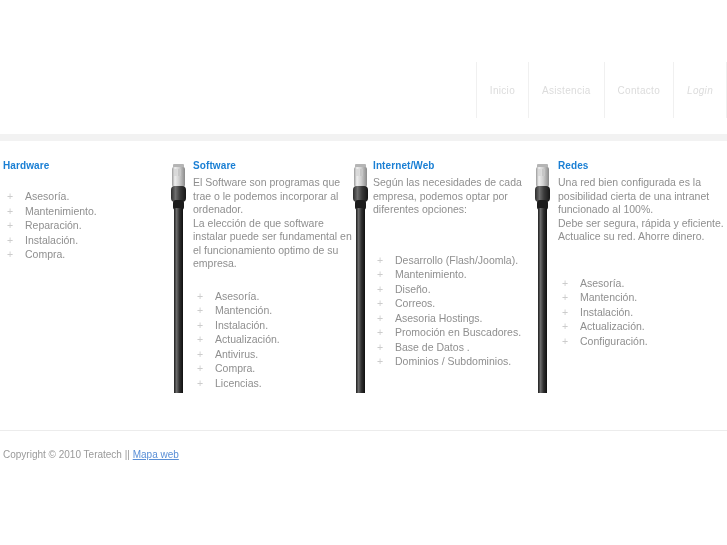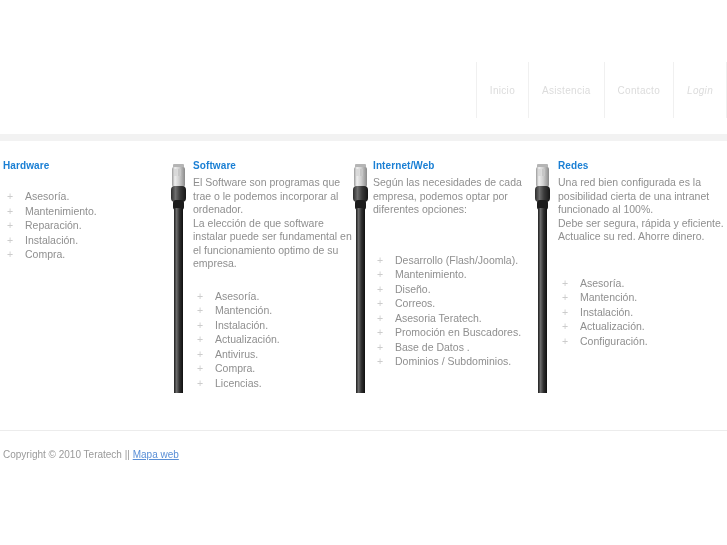--- a/index.html
+++ b/index.html
@@ -255,21 +255,21 @@
   </div>
 
   <div class="col col-2">
     <h2 class="col-title">Internet/Web</h2>
     <p class="col-desc">Según las necesidades de cada empresa, podemos optar por diferentes opciones:</p>
     <ul class="col-list">
       <li><span class="plus">+</span><span>Desarrollo (Flash/Joomla).</span></li>
       <li><span class="plus">+</span><span>Mantenimiento.</span></li>
       <li><span class="plus">+</span><span>Diseño.</span></li>
       <li><span class="plus">+</span><span>Correos.</span></li>
-      <li><span class="plus">+</span><span>Asesoria Teratech.</span></li>
+      <li><span class="plus">+</span><span>Asesoria Hostings.</span></li>
       <li><span class="plus">+</span><span>Promoción en Buscadores.</span></li>
       <li><span class="plus">+</span><span>Base de Datos .</span></li>
       <li><span class="plus">+</span><span>Dominios / Subdominios.</span></li>
     </ul>
   </div>
 
   <div class="col col-3">
     <h2 class="col-title">Redes</h2>
     <p class="col-desc">Una red bien configurada es la posibilidad cierta de una intranet funcionado al 100%.<br>Debe ser segura, rápida y eficiente. Actualice su red. Ahorre dinero.</p>
     <ul class="col-list">

